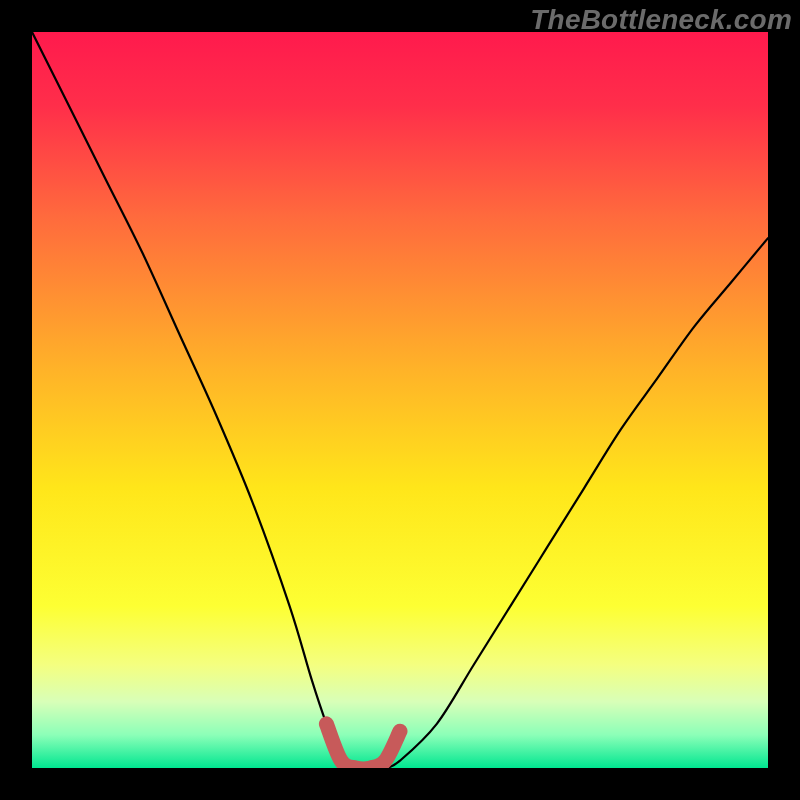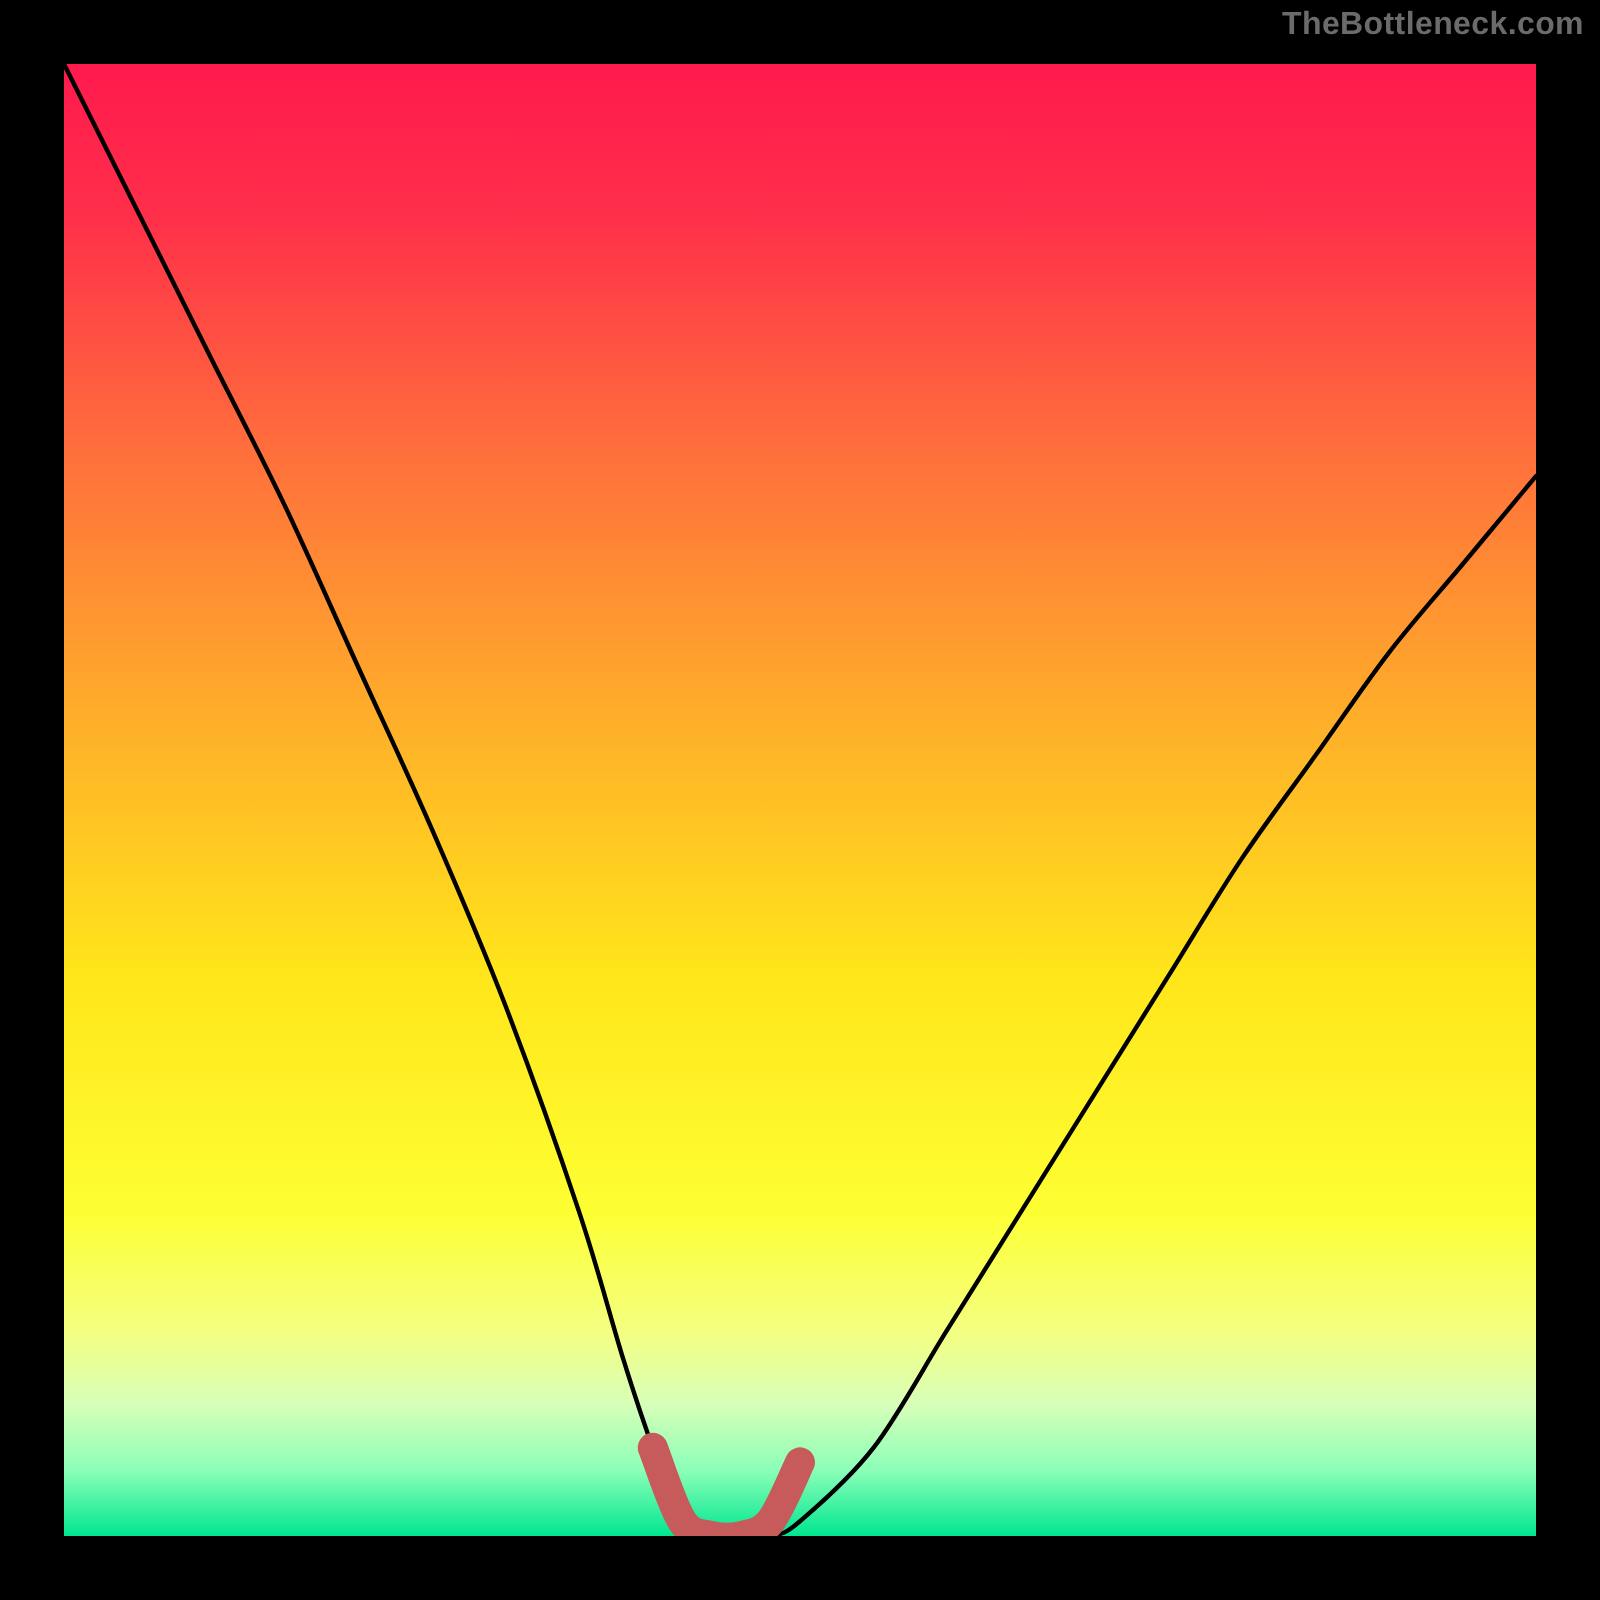--- a/index.html
+++ b/index.html
@@ -25,24 +25,25 @@
     left: 32px;
     width: 736px;
     height: 736px;
     overflow: hidden;
   }
   .attribution {
     position: absolute;
     top: 4px;
     right: 8px;
     color: #6b6b6b;
-    font-size: 16px;
+    font-size: 28px;
     font-weight: 600;
     letter-spacing: 0.2px;
     user-select: none;
+    font-style: italic;
   }
 </style>
 </head>
 <body>
 
 <div class="frame">
   <div class="attribution">TheBottleneck.com</div>
 
   <div class="plot">
     <svg id="chart-svg" width="736" height="736" viewBox="0 0 736 736">

